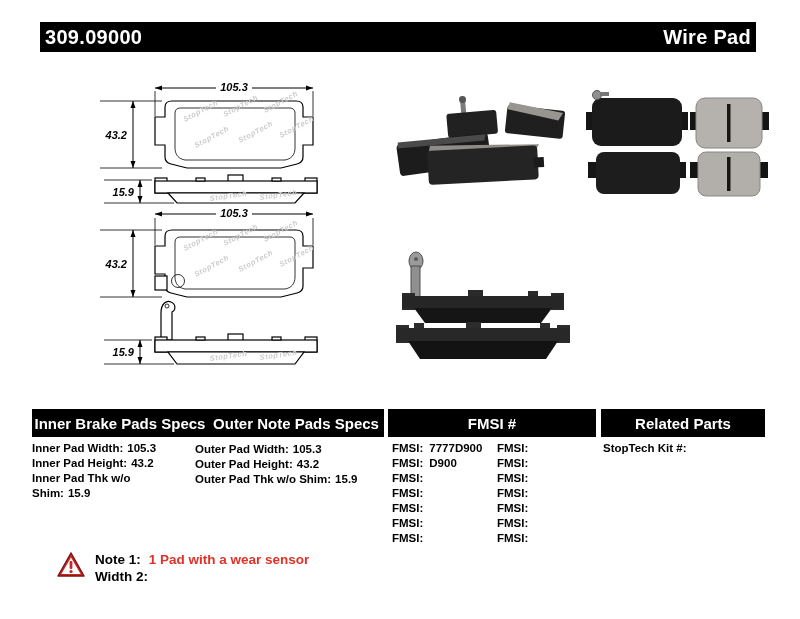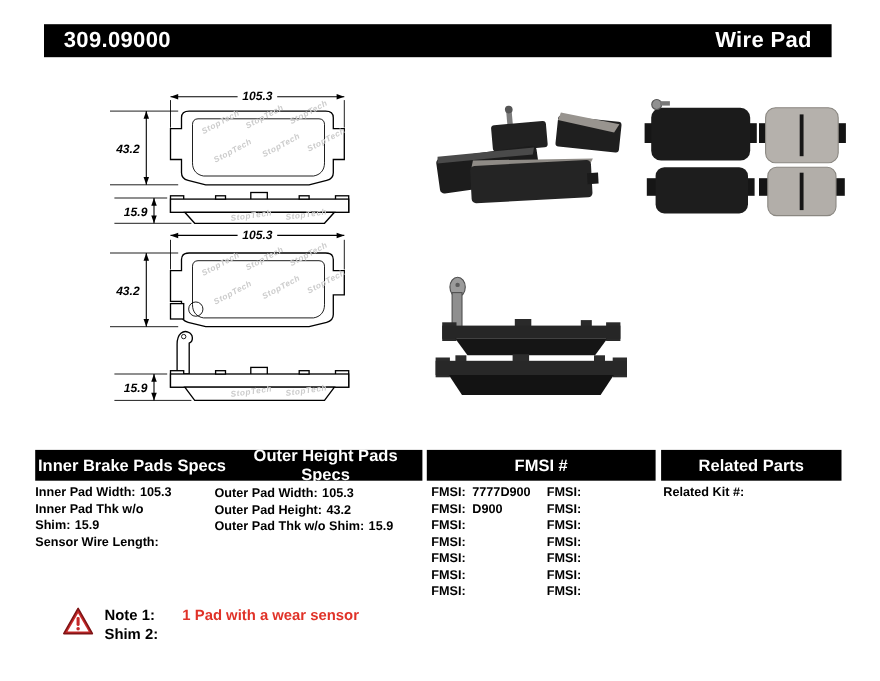--- a/index.html
+++ b/index.html
@@ -1,20 +1,20 @@
 <!DOCTYPE html>
 <html><head>
 <meta charset="utf-8">
 <style>
   html,body{margin:0;padding:0;background:#ffffff;}
   .page{position:relative;width:800px;height:619px;background:#ffffff;overflow:hidden;
         font-family:"Liberation Sans",sans-serif;color:#000;}
   
   .topbar{position:absolute;left:40px;top:22px;width:716px;height:30px;background:#000;
-          display:flex;align-items:center;justify-content:space-between;padding:0 18px;
+          display:flex;align-items:center;justify-content:space-between;padding:0 5px;
           box-sizing:border-box;}
   .topbar span{color:#fff;font-size:20px;font-weight:bold;letter-spacing:.3px;}
   
   .drawing-svg{position:absolute;left:90px;top:60px;}
   .photos-svg{position:absolute;left:390px;top:85px;}
   .dim-label{font-family:"Liberation Sans",sans-serif;font-size:11px;font-weight:bold;font-style:italic;fill:#000;}
   .wm{font-family:"Liberation Sans",sans-serif;font-size:7.5px;font-weight:bold;font-style:italic;
       fill:#cccccc;letter-spacing:.5px;}
   .ln{stroke:#000;stroke-width:1;fill:none;}
   .outline{stroke:#000;stroke-width:1.2;fill:#ffffff;}
@@ -31,21 +31,21 @@
   .outer-col{left:195px;top:442px;width:165px;text-align:left;}
   .fmsi-col1{left:392px;top:441px;width:100px;text-align:left;}
   .fmsi-col2{left:497px;top:441px;width:96px;text-align:left;}
   .related-col{left:603px;top:441px;width:160px;text-align:left;}
   .spec-row .v{margin-left:4px;}
   .fmsi-row .v{margin-left:6px;}
   
   .warning-svg{position:absolute;left:57px;top:552px;}
   .notes-text{position:absolute;left:95px;top:551px;font-size:13.5px;font-weight:bold;line-height:17px;}
   .note-label{color:#000;}
-  .note-red{color:#e03228;margin-left:25px;}
+  .note-red{color:#e03228;margin-left:8px;}
 </style>
 </head>
 <body>
 
 <div class="page">
 
   <div class="topbar">
     <span>309.09000</span>
     <span>Wire Pad</span>
   </div>
@@ -202,29 +202,29 @@
       <rect x="414" y="323" width="10" height="6" fill="#2c2c2c"></rect>
       <rect x="466" y="322" width="15" height="7" fill="#2c2c2c"></rect>
       <rect x="540" y="323" width="10" height="6" fill="#2c2c2c"></rect>
       <rect x="396" y="328" width="174" height="13" fill="#282828"></rect>
       <polygon points="408,341 558,341 546,359 420,359" fill="#131313"></polygon>
     </g>
   </svg>
 
   <div class="th-bar bar1">
     <div class="th-half">Inner Brake Pads Specs</div>
-    <div class="th-half">Outer Height Pads Specs</div>
+    <div class="th-half">Outer Note Pads Specs</div>
   </div>
   <div class="th-bar bar3">Related Parts</div>
   <div class="th-bar bar2">FMSI #</div>
 
   <div class="col inner-col">
     <div class="spec-row"><span>Inner Pad Width:</span><span class="v">105.3</span></div>
+    <div class="spec-row"><span>Inner Pad Height:</span><span class="v">43.2</span></div>
     <div class="spec-row"><span>Inner Pad Thk w/o Shim:</span><span class="v">15.9</span></div>
-    <div class="spec-row"><span>Sensor Wire Length:</span><span class="v"></span></div>
   </div>
 
   <div class="col outer-col">
     <div class="spec-row"><span>Outer Pad Width:</span><span class="v">105.3</span></div>
     <div class="spec-row"><span>Outer Pad Height:</span><span class="v">43.2</span></div>
     <div class="spec-row"><span>Outer Pad Thk w/o Shim:</span><span class="v">15.9</span></div>
   </div>
 
   <div class="col fmsi-col1">
     <div class="fmsi-row"><span>FMSI:</span><span class="v">7777D900</span></div>
@@ -239,31 +239,31 @@
     <div class="fmsi-row"><span>FMSI:</span><span class="v"></span></div>
     <div class="fmsi-row"><span>FMSI:</span><span class="v"></span></div>
     <div class="fmsi-row"><span>FMSI:</span><span class="v"></span></div>
     <div class="fmsi-row"><span>FMSI:</span><span class="v"></span></div>
     <div class="fmsi-row"><span>FMSI:</span><span class="v"></span></div>
     <div class="fmsi-row"><span>FMSI:</span><span class="v"></span></div>
     <div class="fmsi-row"><span>FMSI:</span><span class="v"></span></div>
   </div>
 
   <div class="col related-col">
-    <div class="spec-row"><span>Related Kit #:</span><span class="v"></span></div>
+    <div class="spec-row"><span>StopTech Kit #:</span><span class="v"></span></div>
   </div>
 
   <svg class="warning-svg" width="28" height="26" viewBox="0 0 28 26" xmlns="http://www.w3.org/2000/svg">
     <polygon points="14,1 27,24 1,24" fill="#c62828" stroke="#7f1416" stroke-width="1.5" stroke-linejoin="round"></polygon>
     <polygon points="14,5.5 23.6,22 4.4,22" fill="#ffffff"></polygon>
     <rect x="12.6" y="9" width="2.8" height="8" rx="1.2" fill="#c62828"></rect>
     <circle cx="14" cy="19.6" r="1.6" fill="#c62828"></circle>
   </svg>
   <div class="notes-text">
     <div class="note-line">
       <span class="note-label">Note 1:</span><span class="note-red">1 Pad with a wear sensor</span>
     </div>
     <div class="note-line">
-      <span class="note-label">Shim 2:</span><span class="note-red"></span>
+      <span class="note-label">Width 2:</span><span class="note-red"></span>
     </div>
   </div>
 
 </div>
 
 </body></html>

